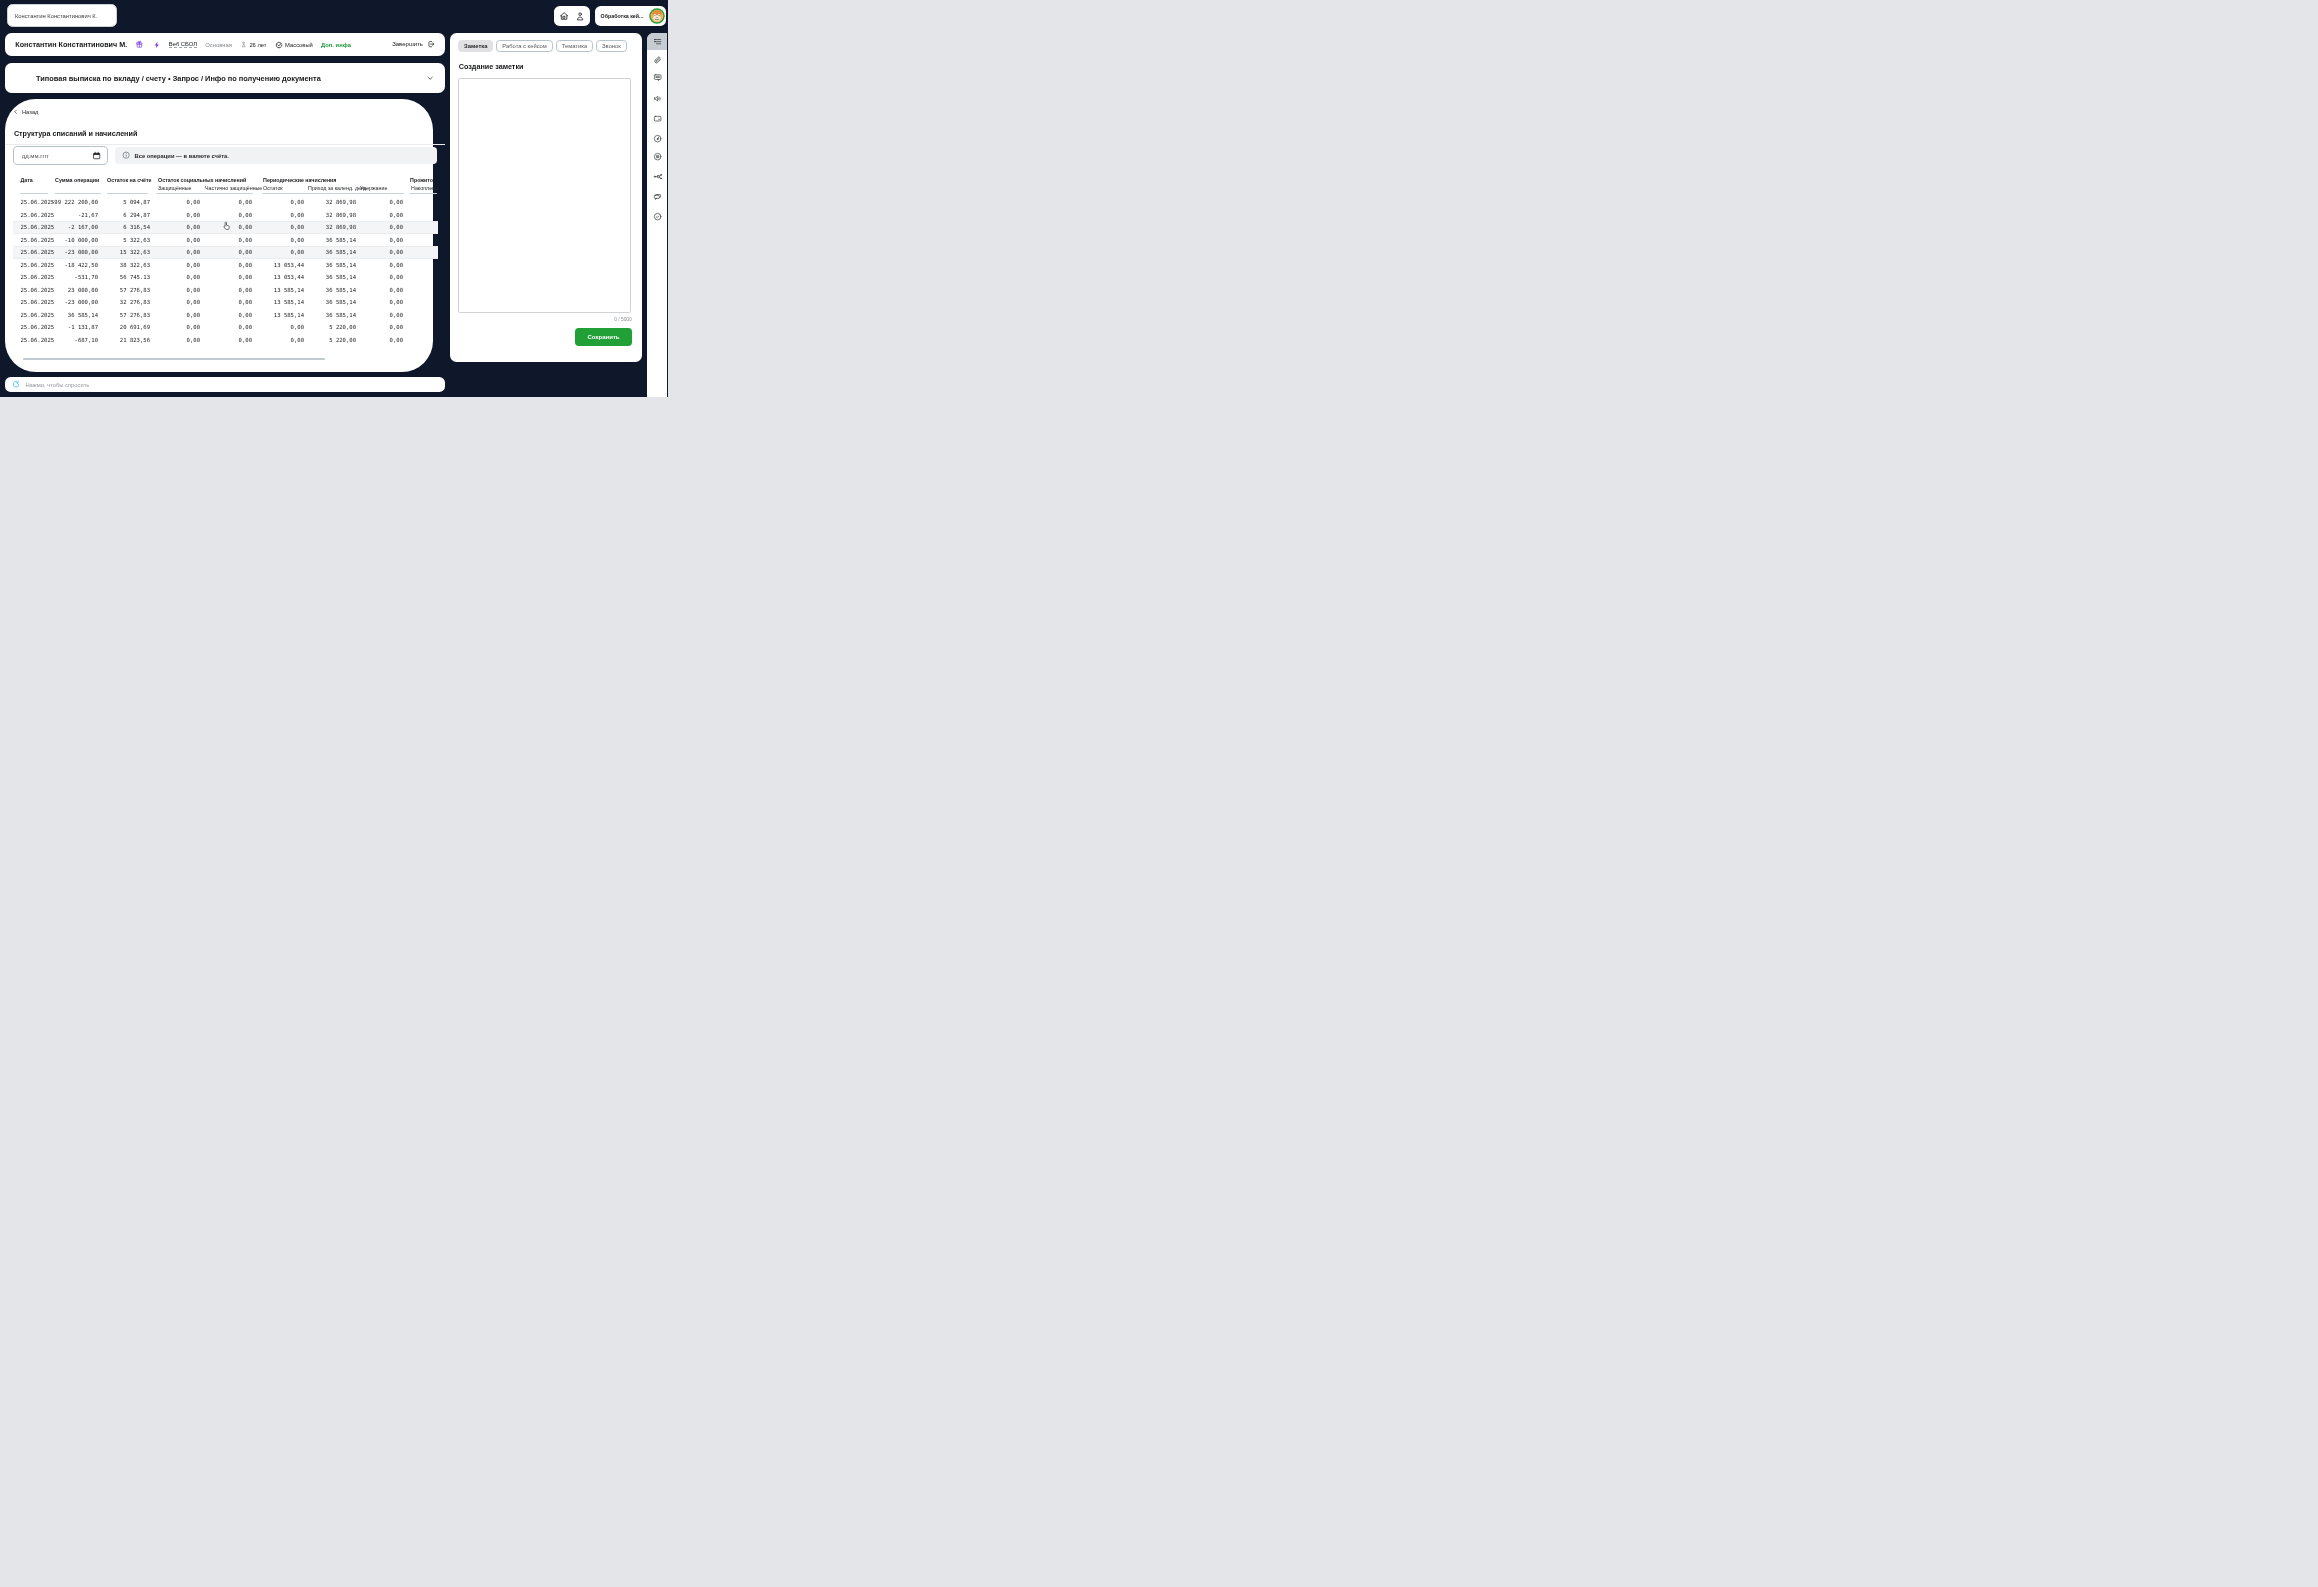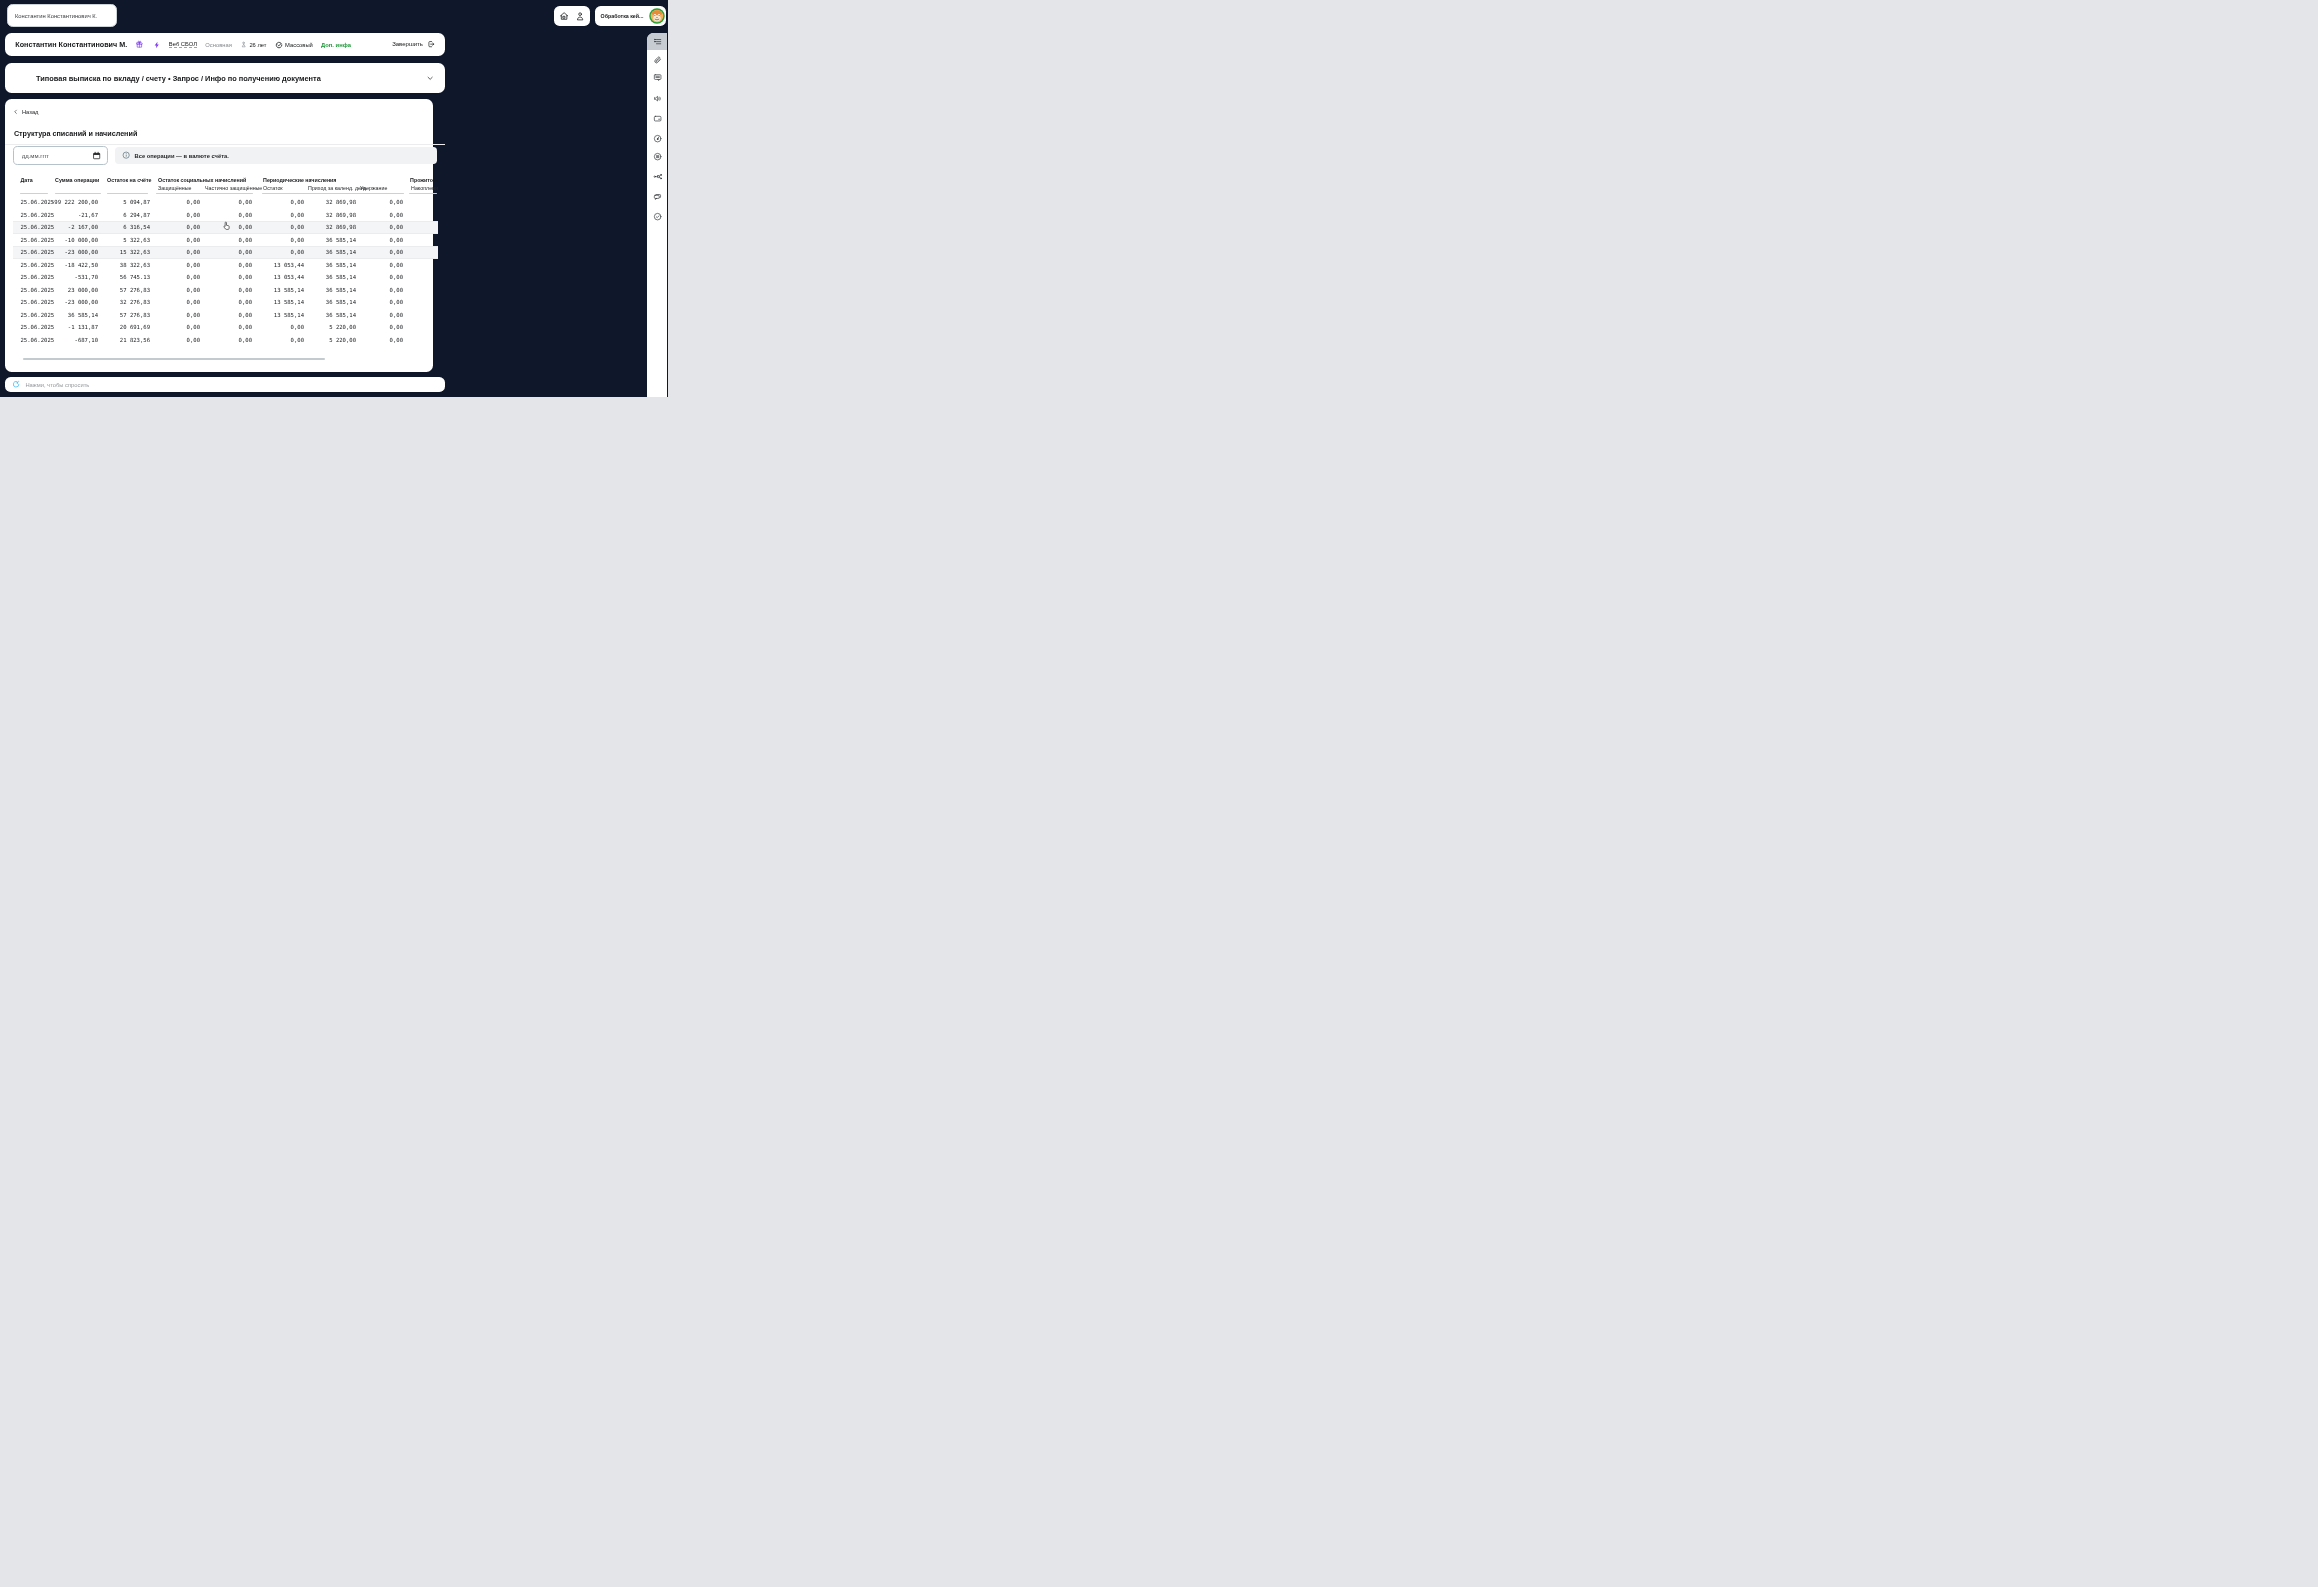--- a/index.html
+++ b/index.html
@@ -23,21 +23,21 @@
   .dashed-u{border-bottom:0.5px dashed #9aa4ab;padding-bottom:0.5px;}
   .green-link{color:#1e9638;font-weight:600;font-size:5.8px;}
   .finish{margin-left:auto;display:flex;align-items:center;gap:3.7px;font-size:6px;color:#17181a;cursor:pointer;}
 
   
   .process-bar{left:5.1px;top:63px;width:440px;height:30px;display:flex;align-items:center;padding:0 11px;box-sizing:border-box;}
   .process-title{font-size:7.4px;font-weight:700;color:#17181a;margin-left:20px;}
   .process-bar .chev{margin-left:auto;}
 
   
-  .content{left:5.1px;top:99px;width:428px;height:273px;}
+  .content{left:5.1px;top:99px;width:428px;height:273px;border-radius:31px;}
   .back{position:absolute;left:8px;top:10.2px;display:flex;align-items:center;gap:3.2px;font-size:5.8px;color:#26282b;cursor:pointer;}
   .sec-title{position:absolute;left:8.8px;top:30px;font-size:7.2px;font-weight:700;color:#17181a;}
   .divider{position:absolute;left:0;top:45px;width:440px;height:0.5px;background:#ececee;}
   .date-field{position:absolute;left:8px;top:47px;width:95px;height:19px;border:0.7px solid #b6c2ca;border-radius:4.6px;background:#fff;box-sizing:border-box;display:flex;align-items:center;padding:0 5.6px;gap:3.7px;}
   .date-field input{border:none;outline:none;flex:1;font-size:6px;color:#3a3c3f;font-family:"Liberation Sans",sans-serif;background:transparent;min-width:0;}
   .date-field input::placeholder{color:#4a4d50;}
   .info-banner{position:absolute;left:110px;top:48px;width:322px;height:17px;background:#f1f2f3;border-radius:3.7px;display:flex;align-items:center;padding:0 6.5px;box-sizing:border-box;gap:4.6px;}
   .info-banner .txt{font-size:5.8px;font-weight:600;color:#1f2123;}
 
   
@@ -356,20 +356,32 @@
     <span class="cell c5">0,00</span>
     <span class="cell c6">5 220,00</span>
     <span class="cell c7">0,00</span>
   </div>
         </div>
     </div>
 
     <div class="hscroll"></div>
   </div>
 
+  <div class="card note-panel">
+    <div class="tabs">
+      <span class="tab active">Заметка</span>
+      <span class="tab">Работа с кейсом</span>
+      <span class="tab">Тематика</span>
+      <span class="tab">Звонок</span>
+    </div>
+    <span class="note-title">Создание заметки</span>
+    <textarea class="note-area" style=""></textarea>
+    <span class="counter">0 / 5000</span>
+    <button class="save-btn">Сохранить</button>
+  </div>
 
   <div class="sidebar">
     <div class="tile">
       <svg width="9.3" height="9.3" viewBox="0 0 24 24" fill="none" stroke="#2b2f33" stroke-width="1.8" stroke-linecap="round">
         <circle cx="5" cy="6.5" r="1" fill="#2b2f33"></circle>
           <circle cx="5" cy="12" r="1" fill="#2b2f33"></circle>
         <path d="M9 6.5h11M9 12h11M9 17.5h11"></path>
       </svg>
     </div>
     <span class="side-ic" style="top:23px">

